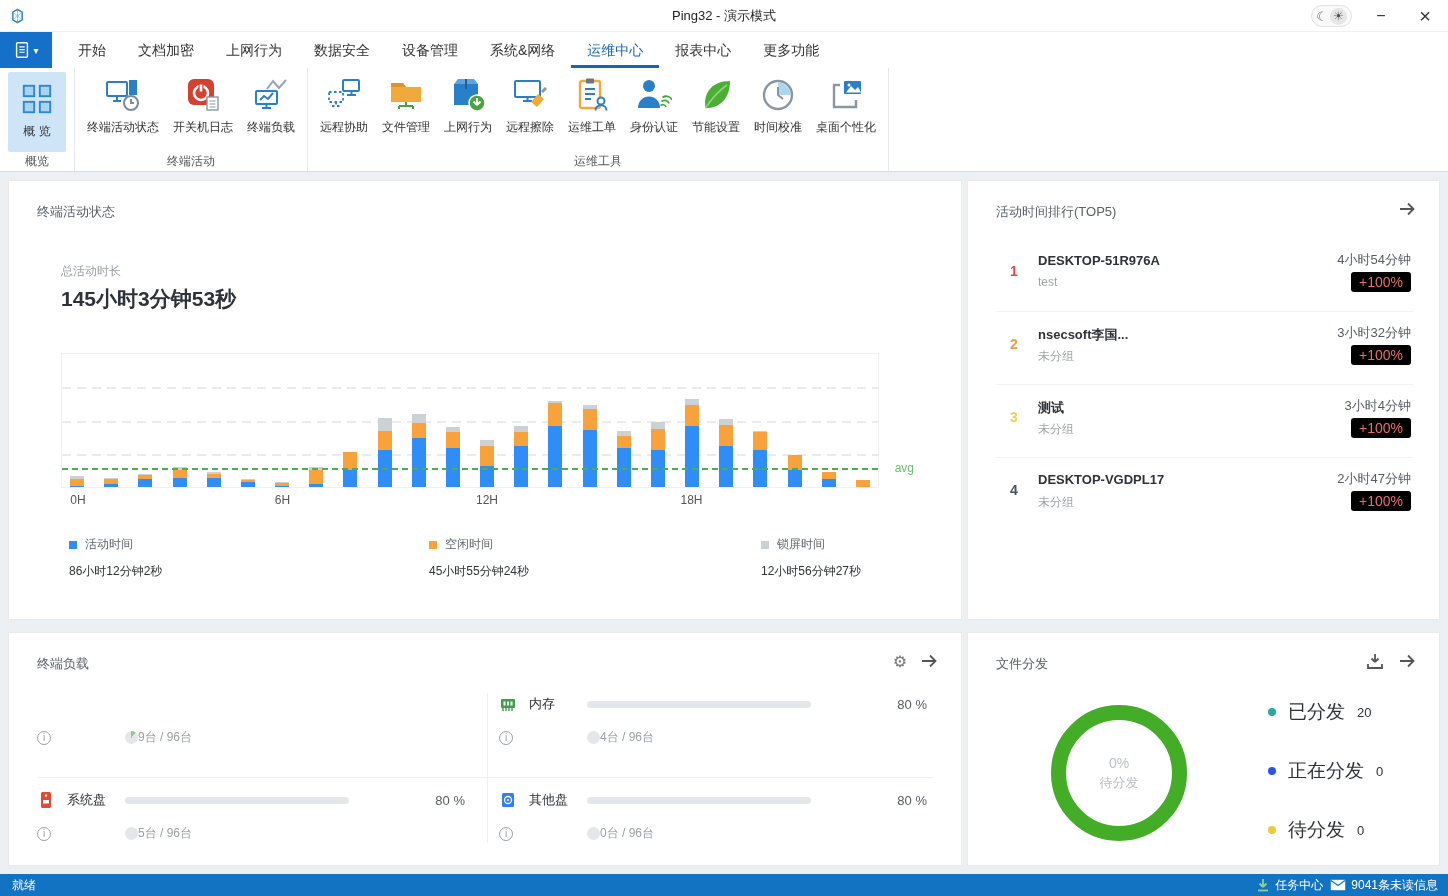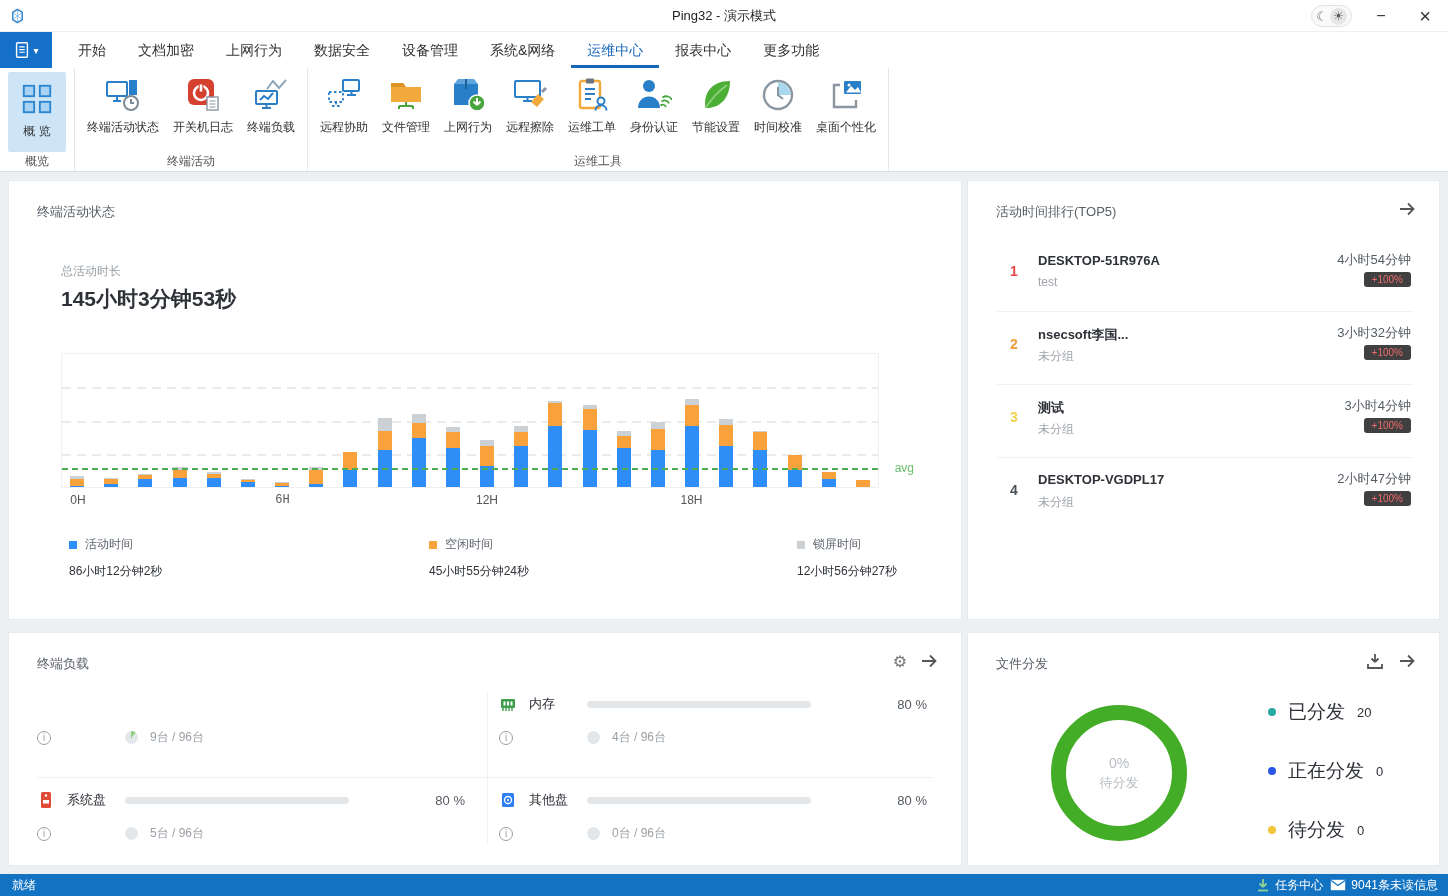--- a/index.html
+++ b/index.html
@@ -63,39 +63,39 @@
   .leg-val{margin-top:10px;font-size:12px;color:#2f3338}
 
   
   .t5list{position:absolute;left:28px;right:26px;top:58px}
   .t5row{position:relative;height:73px;border-bottom:1px solid #f1f2f4;cursor:pointer}
   .t5row:last-child{border-bottom:none}
   .t5rank{position:absolute;left:14px;top:24px;font-size:14px;font-weight:bold}
   .t5name{position:absolute;left:42px;top:14px;font-size:13px;font-weight:bold;color:#2e3238}
   .t5group{position:absolute;left:42px;top:36px;font-size:12px;color:#a0a5ab}
   .t5dur{position:absolute;right:2px;top:12px;font-size:13px;color:#555b63}
-  .t5badge{position:absolute;right:2px;top:33px;font-size:10px;color:#ef6a6a;background:#404040;border-radius:3px;padding:2px 8px}
+  .t5badge{position:absolute;right:2px;top:33px;font-size:14px;color:#ef6a6a;background:#000000;border-radius:3px;padding:2px 8px}
 
   
   .lgrid{position:absolute;left:0;top:48px;right:0;bottom:8px}
   .l-vdiv{position:absolute;left:478px;top:12px;bottom:14px;width:1px;background:#eef0f2}
   .l-hdiv{position:absolute;left:28px;right:28px;top:96px;height:1px;background:#eef0f2}
   .meter{position:absolute;width:430px;height:84px}
   .meter .row1{position:absolute;left:0;top:14px;right:0;display:flex;align-items:center}
   .meter .micon{width:30px;display:flex;align-items:center}
   .meter .mlabel{width:58px;font-size:13px;color:#2e3238}
   .meter .mtrack{width:224px;height:7px;background:#e4e7ea;border-radius:4px;overflow:hidden}
   .meter .mfill{height:100%;background:#2e7ff0;border-radius:4px}
   .meter .mpct{margin-left:auto;font-size:13px;color:#555b63;padding-right:2px}
   .meter .row2{position:absolute;left:0;top:48px;display:flex;align-items:center}
   .info-icon{width:14px;height:14px;border:1px solid #9aa0a6;border-radius:50%;color:#9aa0a6;font-size:10px;display:flex;align-items:center;justify-content:center;cursor:pointer}
   .info-icon::after{content:"i"}
   .pie-dot{width:13px;height:13px;border-radius:50%;background:#e3e7ea;margin-left:74px}
   .pie-dot.g{background:conic-gradient(#8ccf7f 0 12%,#e3e7ea 0)}
-  .mcount{margin-left:12px;font-size:12px;color:#9aa0a6}
+  .mcount{margin-left:0;font-size:12px;color:#9aa0a6}
 
   
   .donut{position:absolute;left:83px;top:72px;width:136px;height:136px;border:15px solid #44ad27;border-radius:50%;display:flex;flex-direction:column;align-items:center;justify-content:center;gap:3px}
   .donut .d1{font-size:14px;color:#b9bec4}
   .donut .d2{font-size:13px;color:#b9bec4}
   .dlegend{position:absolute;left:300px;top:66px}
   .dleg-row{display:flex;align-items:center;gap:12px;margin-bottom:33px}
   .dleg-dot{width:8px;height:8px;border-radius:50%}
   .dleg-label{font-size:19px;color:#2e3238}
   .dleg-val{font-size:13px;color:#2e3238}
@@ -439,41 +439,41 @@
           </div>
           <div class="bar">
             <div style="height: 0%; background: rgb(204, 209, 214);"></div>
             <div style="height: 5%; background: rgb(249, 161, 58);"></div>
             <div style="height: 0%; background: rgb(46, 141, 246);"></div>
           </div>
         </div>
     </div>
     <div class="xticks">
         <span class="xtick" style="left: 2.08333%;">0H</span>
-        <span class="xtick" style="left: 27.0833%; font-family: Liberation Mono, monospace;">6H</span>
+        <span class="xtick" style="left: 27.0833%;">6H</span>
         <span class="xtick" style="left: 52.0833%;">12H</span>
         <span class="xtick" style="left: 77.0833%;">18H</span>
       </div>
 
     <div class="legend">
       <div class="leg" style="left:8px">
         <div class="leg-head">
             <span class="leg-swatch" style="background: rgb(46, 141, 246);"></span>
             <span>活动时间</span>
           </div>
         <div class="leg-val">86小时12分钟2秒</div>
       </div>
       <div class="leg" style="left:368px">
         <div class="leg-head">
             <span class="leg-swatch" style="background: rgb(249, 161, 58);"></span>
             <span>空闲时间</span>
           </div>
         <div class="leg-val">45小时55分钟24秒</div>
       </div>
-      <div class="leg" style="left:736px">
+      <div class="leg" style="left:700px">
         <div class="leg-head">
             <span class="leg-swatch" style="background: rgb(204, 209, 214);"></span>
             <span>锁屏时间</span>
           </div>
         <div class="leg-val">12小时56分钟27秒</div>
       </div>
     </div>
   </div>
 
   <div class="panel" id="panel-top5">

